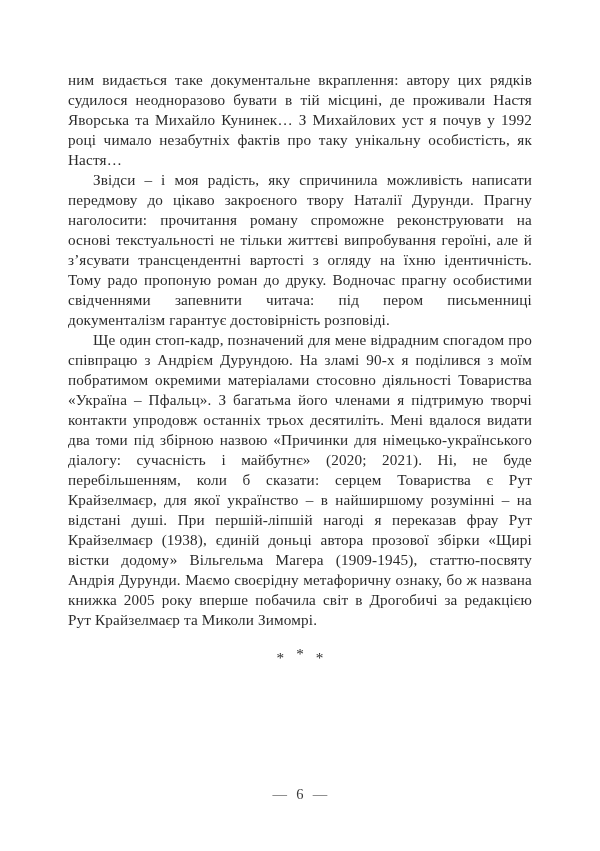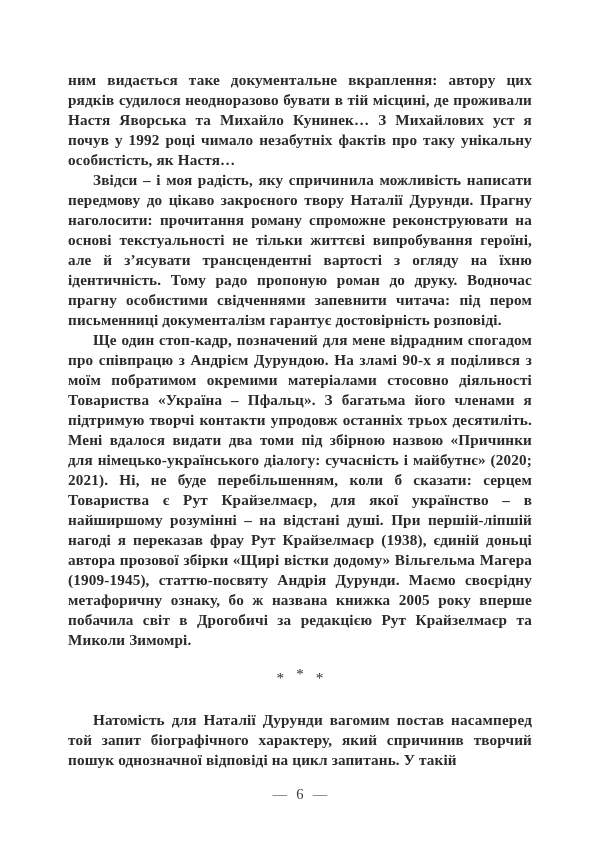--- a/index.html
+++ b/index.html
@@ -27,21 +27,20 @@
     font-family: "Liberation Serif", "DejaVu Serif", serif;
     font-size: 15.2px;
     line-height: 20.0px;
     color: #2b2b2b;
     text-align: justify;
     text-justify: inter-word;
     text-indent: 25px;
     hyphens: manual;
     -webkit-hyphens: manual;
     letter-spacing: 0.01em;
-    font-weight: bold;
   }
   .para.no-indent {
     text-indent: 0;
   }
   .separator {
     margin: 0;
     padding: 0;
     text-align: center;
     font-family: "Liberation Serif", "DejaVu Serif", serif;
     font-size: 15.2px;
@@ -94,21 +93,20 @@
     <p class="para no-indent">ним видається таке документальне вкраплення: автору цих рядків судилося неодноразово бувати в тій місцині, де проживали Настя Яворська та Михайло Кунинек… З Михайлових уст я почув у 1992 році чимало незабутніх фактів про таку унікальну особистість, як Настя…</p>
 
     <p class="para">Звідси – і моя радість, яку спричинила можливість написати передмову до цікаво закроєного твору Наталії Дурунди. Прагну наголосити: прочитання роману спроможне реконструювати на основі текстуальності не тільки життєві випробування героїні, але й з’ясувати трансцендентні вартості з огляду на їхню ідентичність. Тому радо пропоную роман до друку. Водночас прагну особистими свідченнями запевнити читача: під пером письменниці документалізм гарантує достовірність розповіді.</p>
 
     <p class="para">Ще один стоп-кадр, позначений для мене відрадним спогадом про співпрацю з Андрієм Дурундою. На зламі 90-х я поділився з моїм побратимом окремими матеріалами стосовно діяльності Товариства «Україна – Пфальц». З багатьма його членами я підтримую творчі контакти упродовж останніх трьох десятиліть. Мені вдалося видати два томи під збірною назвою «Причинки для німецько-українського діалогу: сучасність і майбутнє» (2020; 2021). Ні, не буде перебільшенням, коли б сказати: серцем Товариства є Рут Крайзелмаєр, для якої українство – в найширшому розумінні – на відстані душі. При першій-ліпшій нагоді я переказав фрау Рут Крайзелмаєр (1938), єдиній доньці автора прозової збірки «Щирі вістки додому» Вільгельма Магера (1909-1945), статтю-посвяту Андрія Дурунди. Маємо своєрідну метафоричну ознаку, бо ж названа книжка 2005 року вперше побачила світ в Дрогобичі за редакцією Рут Крайзелмаєр та Миколи Зимомрі.</p>
 
     <div class="separator"><span class="ast">*</span><span class="ast ast-mid">*</span><span class="ast">*</span></div>
 
     <div class="gap-before-last"></div>
 
-    <p class="para">Натомість для Наталії Дурунди вагомим постав насамперед той запит біографічного характеру, який спричинив творчий пошук однозначної відповіді на цикл запитань. У такій</p>
 
   </div>
 
   <div class="footer">
     <span class="dash">—</span><span class="pgnum">6</span><span class="dash">—</span>
   </div>
 
 </div>
 
 </body></html>

